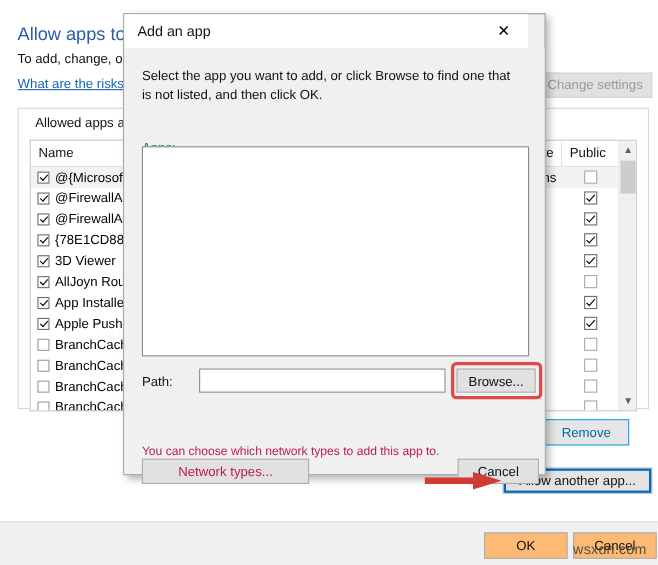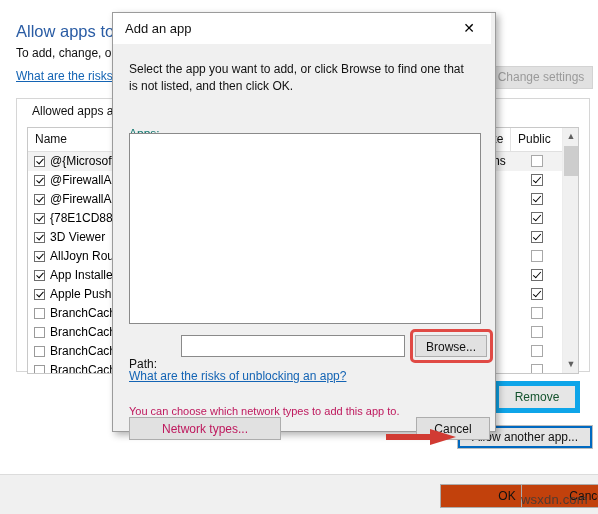--- a/index.html
+++ b/index.html
@@ -156,22 +156,22 @@
   .lv-scroll .thumb {
     position: absolute; left: 1px; top: 18px;
     width: 14px; height: 30px;
     background: #cdcdcd;
   }
 
   .btn-details, .btn-remove {
     position: absolute; top: 381px;
     width: 76px; height: 22px;
     background: #e6e6e6;
-    border: 5px solid #0ea5e9;
-    color: #14532d;
+    border: 1px solid #0ea5e9;
+    color: #0369a1;
     font-size: 12px; text-align: center; line-height: 22px;
   }
   .btn-details { left: 408px; }
   .btn-remove  { left: 494px; }
 
   .btn-allow-another {
     position: absolute; left: 457px; top: 425px;
     width: 134px; height: 22px;
     background: #e4e4e4;
     border: 1px solid #bdbdbd;
@@ -184,40 +184,39 @@
   
   #bottom-bar {
     position: absolute; left: 0; right: 0; bottom: 0;
     height: 39px;
     background: #f0f0f0;
     border-top: 1px solid #dcdcdc;
   }
   .btn-ok, .btn-cancel {
     position: absolute; top: 9px;
     width: 74px; height: 22px;
-    background: #c2410c;
+    background: #fdba74;
     border: 1px solid #adadad;
     font-size: 12px; text-align: center; line-height: 22px;
     color: #111;
-    padding-left: 29px;
   }
   .btn-ok { left: 440px; }
   .btn-cancel { left: 521px; }
 
   
   #dialog {
     position: absolute; left: 112px; top: 12px;
     width: 384px; height: 420px;
     background: #f0f0f0;
     border: 1px solid #9b9b9b;
     box-shadow: 3px 3px 7px rgba(0,0,0,0.30);
     box-sizing: border-box;
   }
   .dlg-titlebar {
-    position: absolute; left: 0; top: 0; right: 4px;
+    position: absolute; left: 0; top: 0; right: 15px;
     height: 31px;
     background: #ffffff;
   }
   .dlg-title {
     position: absolute; left: 12px; top: 8px;
     font-size: 13px; color: #111;
   }
   .dlg-close {
     position: absolute; right: 0; top: 0;
     width: 44px; height: 31px;
@@ -235,21 +234,21 @@
   }
   .dlg-apps-list {
     position: absolute; left: 16px; top: 89px;
     width: 352px; height: 191px;
     background: #ffffff;
     border: 1px solid #8a8a8a;
     box-sizing: border-box;
   }
   .dlg-path-label {
     position: absolute; left: 16px; top: 296px;
-    font-size: 12px; color: #111; margin-top: 17px;
+    font-size: 12px; color: #111;
   }
   .dlg-path-input {
     position: absolute; left: 68px; top: 291px;
     width: 224px; height: 22px;
     background: #ffffff;
     border: 1px solid #8a8a8a;
     box-sizing: border-box;
     font-family: "Liberation Sans", sans-serif;
     font-size: 12px;
     padding: 0 4px;
@@ -437,21 +436,20 @@
   <div class="dlg-body">
     <div class="dlg-desc">Select the app you want to add, or click Browse to find one that is not listed, and then click OK.</div>
     <div class="dlg-apps-label">Apps:</div>
     <div class="dlg-apps-list"></div>
 
     <div class="dlg-path-label">Path:</div>
     <input class="dlg-path-input" type="text" placeholder="" style="">
     <div class="dlg-browse">Browse...</div>
     <div class="highlight-box"></div>
 
-    <div class="dlg-risks-link">What are the risks of unblocking an app?</div>
     <div class="dlg-hint">You can choose which network types to add this app to.</div>
 
     <div class="dlg-nettypes">Network types...</div>
     <div class="dlg-cancel">Cancel</div>
   </div>
 </div>
 
 <svg id="red-arrow" viewBox="0 0 72 18">
   <path d="M0 6 L44 6 L44 1 L70 9 L44 17 L44 12 L0 12 Z" fill="#d13b33"></path>
 </svg>

